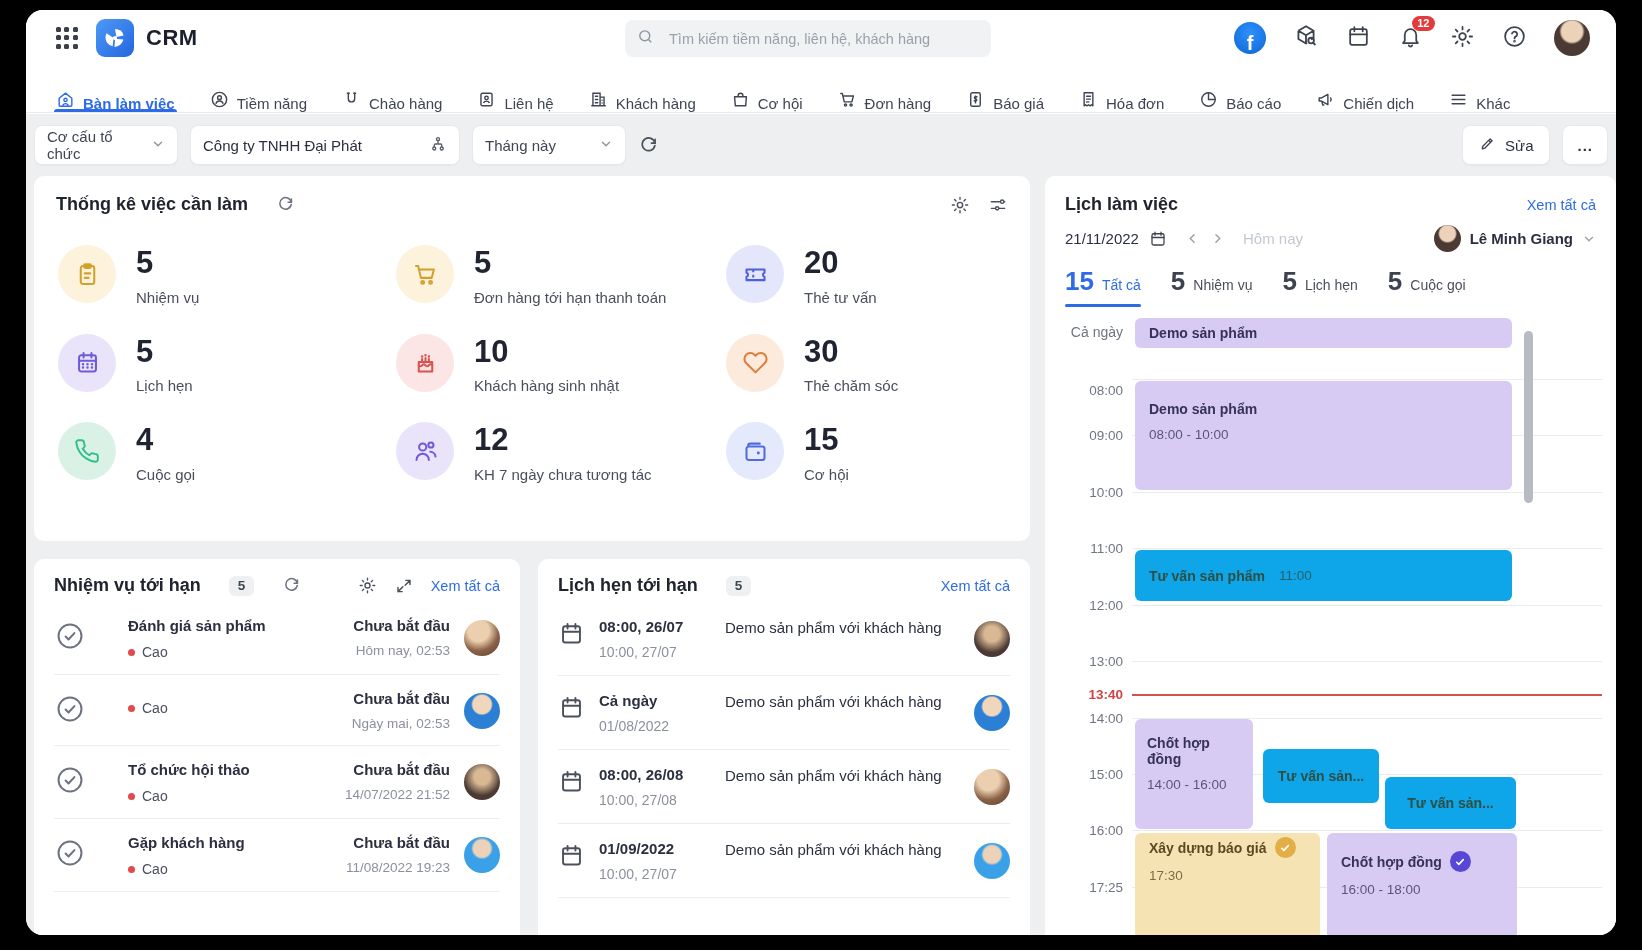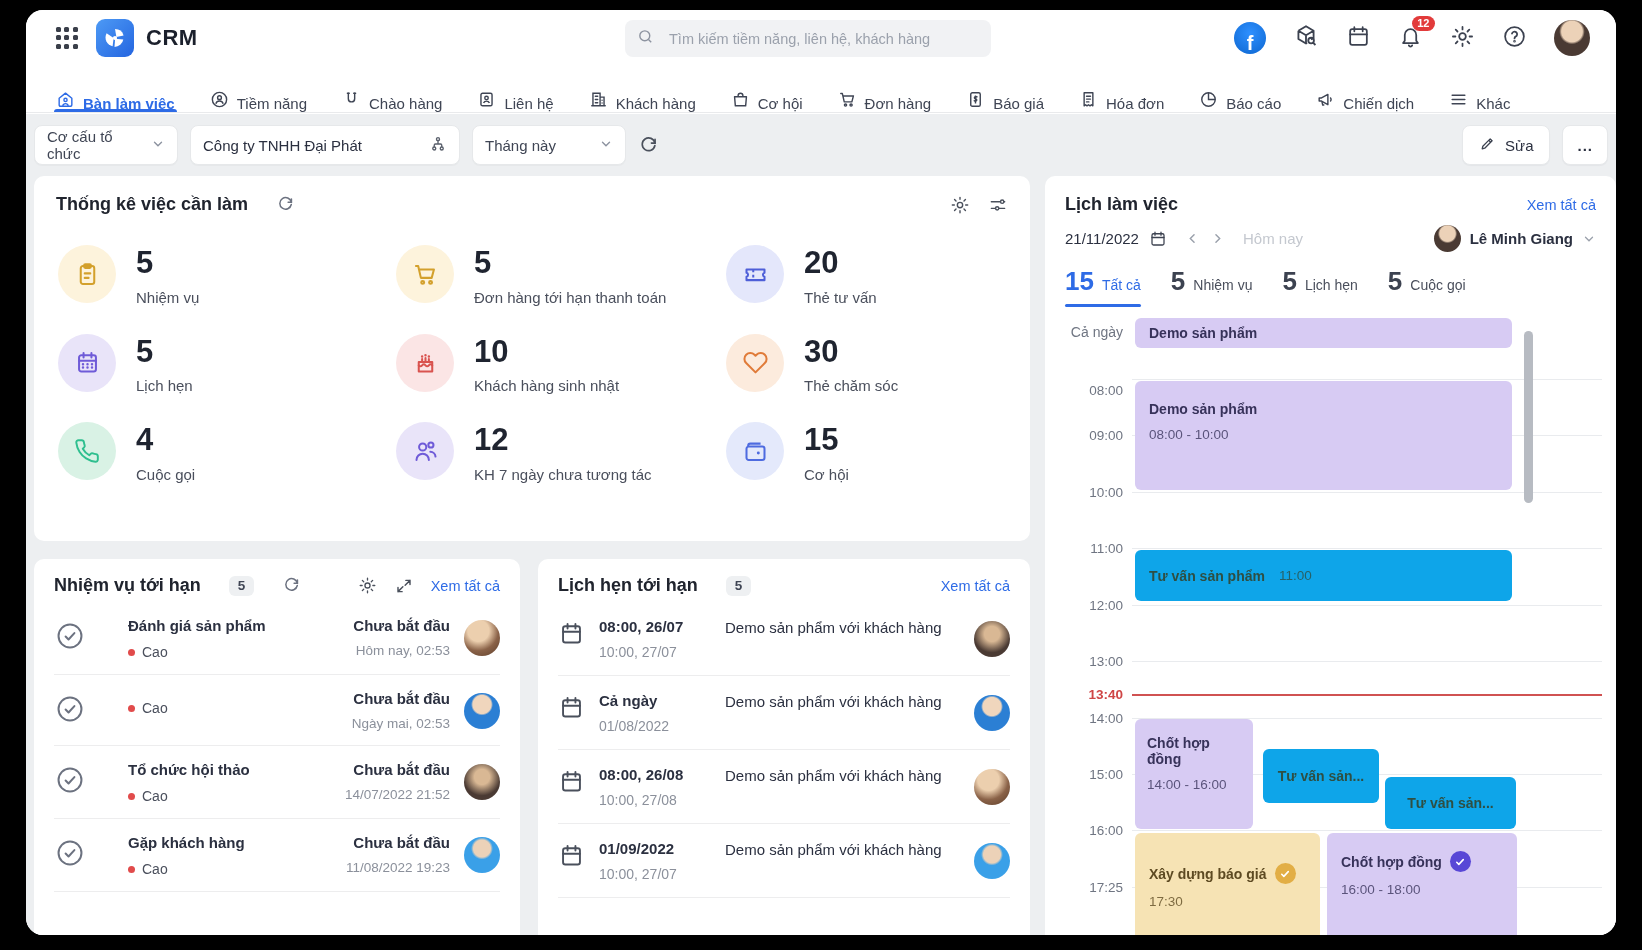--- a/index.html
+++ b/index.html
@@ -740,21 +740,21 @@
         </div>
 
         <div class="ev ev-green slim" style="top:433px; left:218px; width:116px; height:54px; justify-content:center;">
           <span class="et" style="font-weight:600;">Tư vấn sản...</span>
         </div>
 
         <div class="ev ev-green slim" style="top:461px; left:340px; width:131px; height:52px; justify-content:center;">
           <span class="et" style="font-weight:600;">Tư vấn sản...</span>
         </div>
 
-        <div class="ev ev-amber" style="top:517px; left:90px; width:185px; height:115px; padding-top:30px;">
+        <div class="ev ev-amber" style="top:517px; left:90px; width:185px; height:115px; padding-top:4px;">
           <div class="ev-titlerow">
             <span class="et">Xây dựng báo giá</span>
             <span class="chk amber">
                 <svg width="12" height="12" viewBox="0 0 24 24" fill="none" stroke="#fff" stroke-width="3.2" stroke-linecap="round" stroke-linejoin="round">
                   <path d="m5.5 12.5 4.2 4.2 8.8-9.4"></path>
                 </svg>
               </span>
           </div>
           <div class="es">17:30</div>
         </div>

